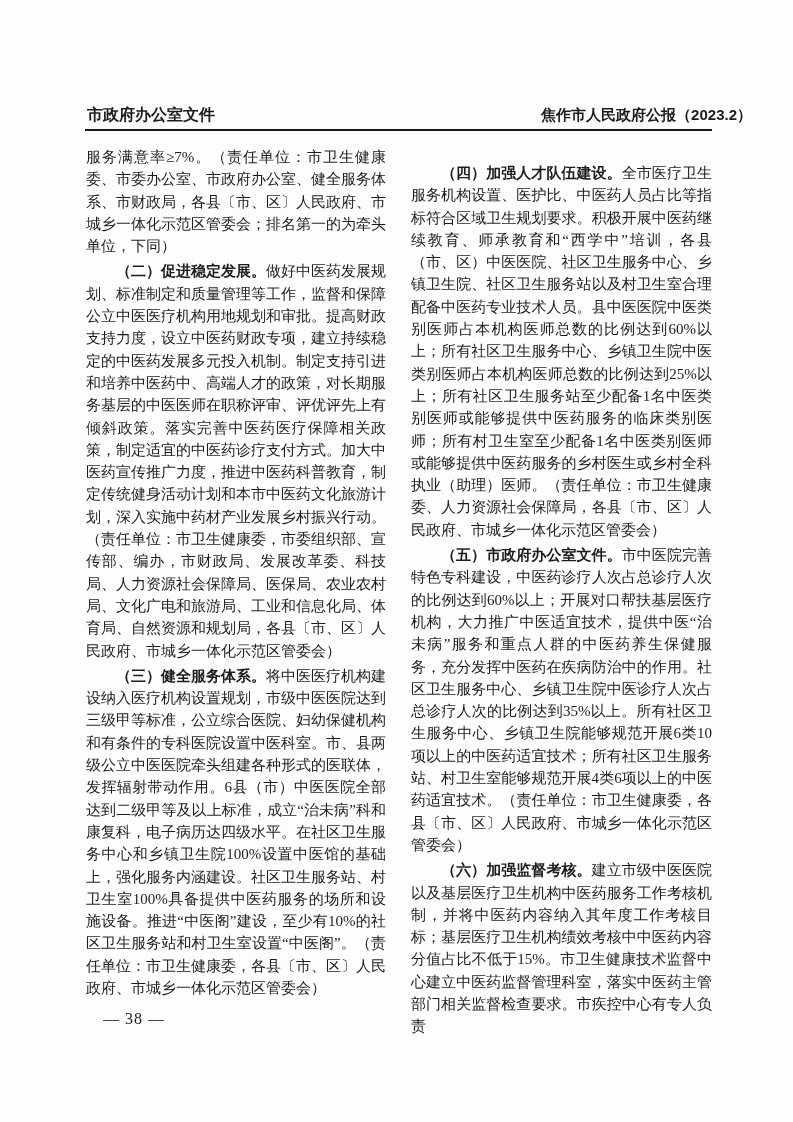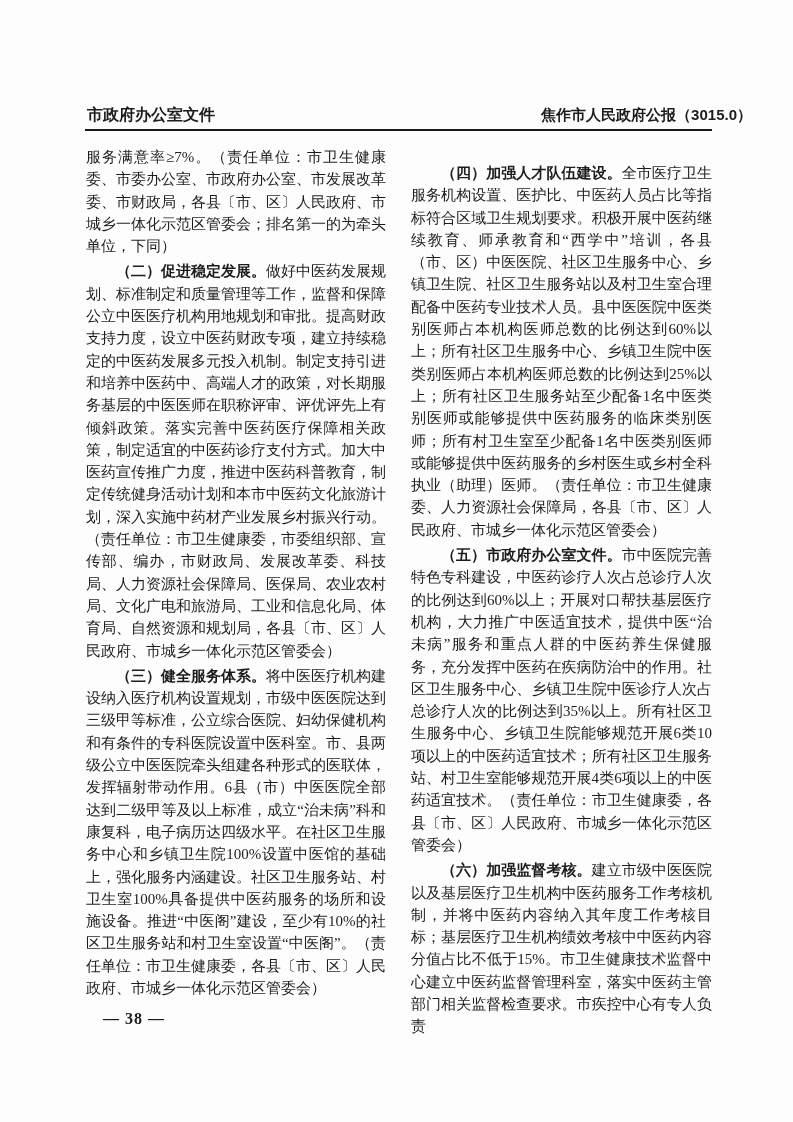--- a/index.html
+++ b/index.html
@@ -54,38 +54,37 @@
   .para + .para { margin-top: 3px; }
   .para.indent { text-indent: 2em; }
   .head { font-weight: bold; }
   .resp { font-weight: normal; }
   .folio {
     position: absolute;
     left: 103px;
     top: 1010px;
     font-size: 16px;
     letter-spacing: 1px;
-    font-weight: bold;
   }
 </style>
 </head>
 <body>
 
 <div class="page">
 
   <header class="running-head">
     <span class="head-left">市政府办公室文件</span>
-    <span class="head-right">焦作市人民政府公报（3015.0）</span>
+    <span class="head-right">焦作市人民政府公报（2023.2）</span>
   </header>
 
   <div class="head-rule"></div>
 
   <main>
     <section class="col col-left">
-        <p class="para"><span class="body">服务满意率≥7%。</span><span class="resp">（责任单位：市卫生健康委、市委办公室、市政府办公室、市发展改革委、市财政局，各县〔市、区〕人民政府、市城乡一体化示范区管委会；排名第一的为牵头单位，下同）</span></p>
+        <p class="para"><span class="body">服务满意率≥7%。</span><span class="resp">（责任单位：市卫生健康委、市委办公室、市政府办公室、健全服务体系、市财政局，各县〔市、区〕人民政府、市城乡一体化示范区管委会；排名第一的为牵头单位，下同）</span></p>
         <p class="para indent"><span class="head">（二）促进稳定发展。</span><span class="body">做好中医药发展规划、标准制定和质量管理等工作，监督和保障公立中医医疗机构用地规划和审批。提高财政支持力度，设立中医药财政专项，建立持续稳定的中医药发展多元投入机制。制定支持引进和培养中医药中、高端人才的政策，对长期服务基层的中医医师在职称评审、评优评先上有倾斜政策。落实完善中医药医疗保障相关政策，制定适宜的中医药诊疗支付方式。加大中医药宣传推广力度，推进中医药科普教育，制定传统健身活动计划和本市中医药文化旅游计划，深入实施中药材产业发展乡村振兴行动。</span><span class="resp">（责任单位：市卫生健康委，市委组织部、宣传部、编办，市财政局、发展改革委、科技局、人力资源社会保障局、医保局、农业农村局、文化广电和旅游局、工业和信息化局、体育局、自然资源和规划局，各县〔市、区〕人民政府、市城乡一体化示范区管委会）</span></p>
         <p class="para indent"><span class="head">（三）健全服务体系。</span><span class="body">将中医医疗机构建设纳入医疗机构设置规划，市级中医医院达到三级甲等标准，公立综合医院、妇幼保健机构和有条件的专科医院设置中医科室。市、县两级公立中医医院牵头组建各种形式的医联体，发挥辐射带动作用。6县（市）中医医院全部达到二级甲等及以上标准，成立“治未病”科和康复科，电子病历达四级水平。在社区卫生服务中心和乡镇卫生院100%设置中医馆的基础上，强化服务内涵建设。社区卫生服务站、村卫生室100%具备提供中医药服务的场所和设施设备。推进“中医阁”建设，至少有10%的社区卫生服务站和村卫生室设置“中医阁”。</span><span class="resp">（责任单位：市卫生健康委，各县〔市、区〕人民政府、市城乡一体化示范区管委会）</span></p>
       </section>
     <section class="col col-right">
         <p class="para indent"><span class="head">（四）加强人才队伍建设。</span><span class="body">全市医疗卫生服务机构设置、医护比、中医药人员占比等指标符合区域卫生规划要求。积极开展中医药继续教育、师承教育和“西学中”培训，各县（市、区）中医医院、社区卫生服务中心、乡镇卫生院、社区卫生服务站以及村卫生室合理配备中医药专业技术人员。县中医医院中医类别医师占本机构医师总数的比例达到60%以上；所有社区卫生服务中心、乡镇卫生院中医类别医师占本机构医师总数的比例达到25%以上；所有社区卫生服务站至少配备1名中医类别医师或能够提供中医药服务的临床类别医师；所有村卫生室至少配备1名中医类别医师或能够提供中医药服务的乡村医生或乡村全科执业（助理）医师。</span><span class="resp">（责任单位：市卫生健康委、人力资源社会保障局，各县〔市、区〕人民政府、市城乡一体化示范区管委会）</span></p>
         <p class="para indent"><span class="head">（五）市政府办公室文件。</span><span class="body">市中医院完善特色专科建设，中医药诊疗人次占总诊疗人次的比例达到60%以上；开展对口帮扶基层医疗机构，大力推广中医适宜技术，提供中医“治未病”服务和重点人群的中医药养生保健服务，充分发挥中医药在疾病防治中的作用。社区卫生服务中心、乡镇卫生院中医诊疗人次占总诊疗人次的比例达到35%以上。所有社区卫生服务中心、乡镇卫生院能够规范开展6类10项以上的中医药适宜技术；所有社区卫生服务站、村卫生室能够规范开展4类6项以上的中医药适宜技术。</span><span class="resp">（责任单位：市卫生健康委，各县〔市、区〕人民政府、市城乡一体化示范区管委会）</span></p>
         <p class="para indent"><span class="head">（六）加强监督考核。</span><span class="body">建立市级中医医院以及基层医疗卫生机构中医药服务工作考核机制，并将中医药内容纳入其年度工作考核目标；基层医疗卫生机构绩效考核中中医药内容分值占比不低于15%。市卫生健康技术监督中心建立中医药监督管理科室，落实中医药主管部门相关监督检查要求。市疾控中心有专人负责</span></p>
       </section>
   </main>
 

